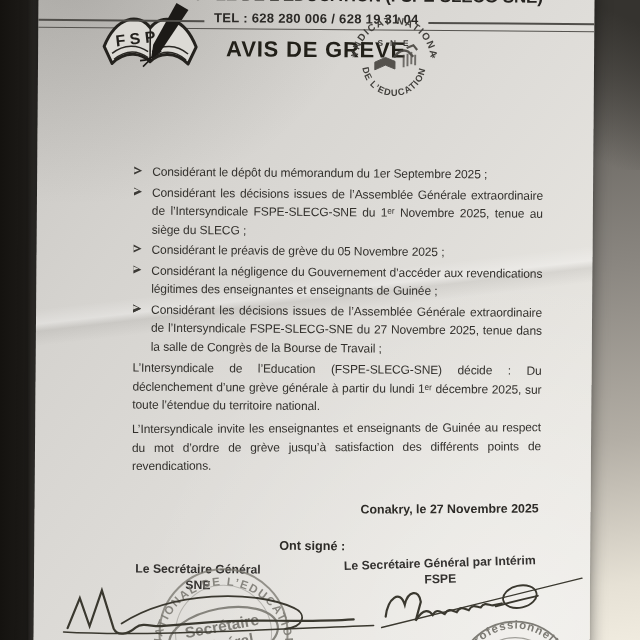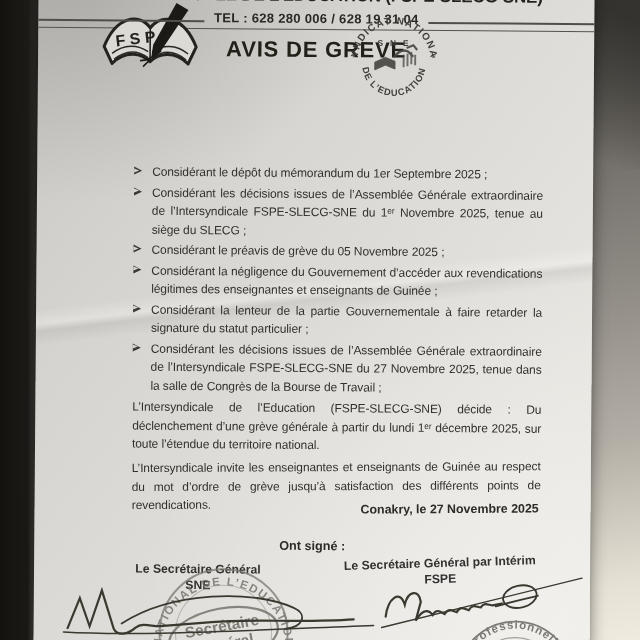--- a/index.html
+++ b/index.html
@@ -111,21 +111,21 @@
       <hr class="rule2">
       <h2 class="strike-title">AVIS DE GREVE</h2>
     </div>
 
     <div class="doc-body">
       <ul class="considerants">
         <li><span class="b-arrow"></span><span>Considérant le dépôt du mémorandum du 1er Septembre 2025 ;</span></li>
         <li><span class="b-arrow"></span><span>Considérant les décisions issues de l’Assemblée Générale extraordinaire de l’Intersyndicale FSPE-SLECG-SNE du 1ᵉʳ Novembre 2025, tenue au siège du SLECG ;</span></li>
         <li><span class="b-arrow"></span><span>Considérant le préavis de grève du 05 Novembre 2025 ;</span></li>
         <li><span class="b-arrow"></span><span>Considérant la négligence du Gouvernement d’accéder aux revendications légitimes des enseignantes et enseignants de Guinée ;</span></li>
-        <li><span class="b-arrow"></span><span>Considérant la lenteur de la partie Gouvernementale à faire retarder la signature du statut particulier ;</span></li>
+        <li><span class="b-arrow"></span></li>
         <li><span class="b-arrow"></span><span>Considérant les décisions issues de l’Assemblée Générale extraordinaire de l’Intersyndicale FSPE-SLECG-SNE du 27 Novembre 2025, tenue dans la salle de Congrès de la Bourse de Travail ;</span></li>
       </ul>
       <p class="para">L’Intersyndicale de l’Education (FSPE-SLECG-SNE) décide : Du déclenchement d’une grève générale à partir du lundi 1ᵉʳ décembre 2025, sur toute l’étendue du territoire national.</p>
       <p class="para tilt">L’Intersyndicale invite les enseignantes et enseignants de Guinée au respect du mot d’ordre de grève jusqu’à satisfaction des différents points de revendications.</p>
     </div>
 
     <div class="dateline">Conakry, le 27 Novembre 2025</div>
     <div class="sign-heading">Ont signé :</div>
 
     <div class="sig-label sig-left-label">

